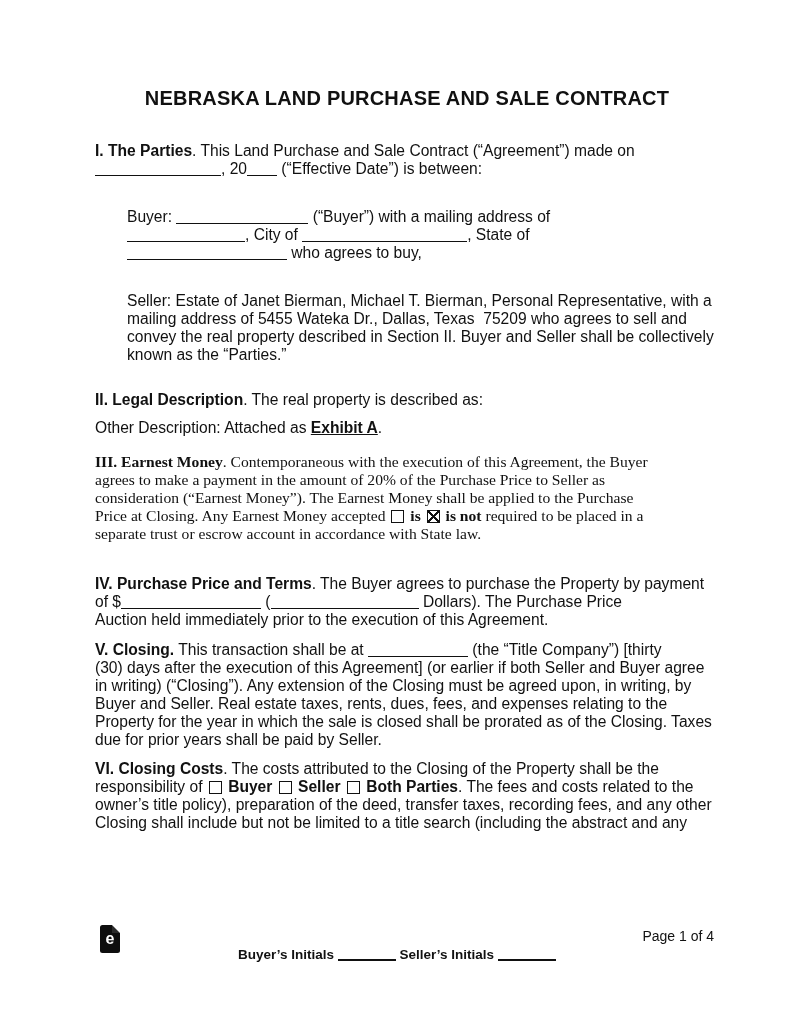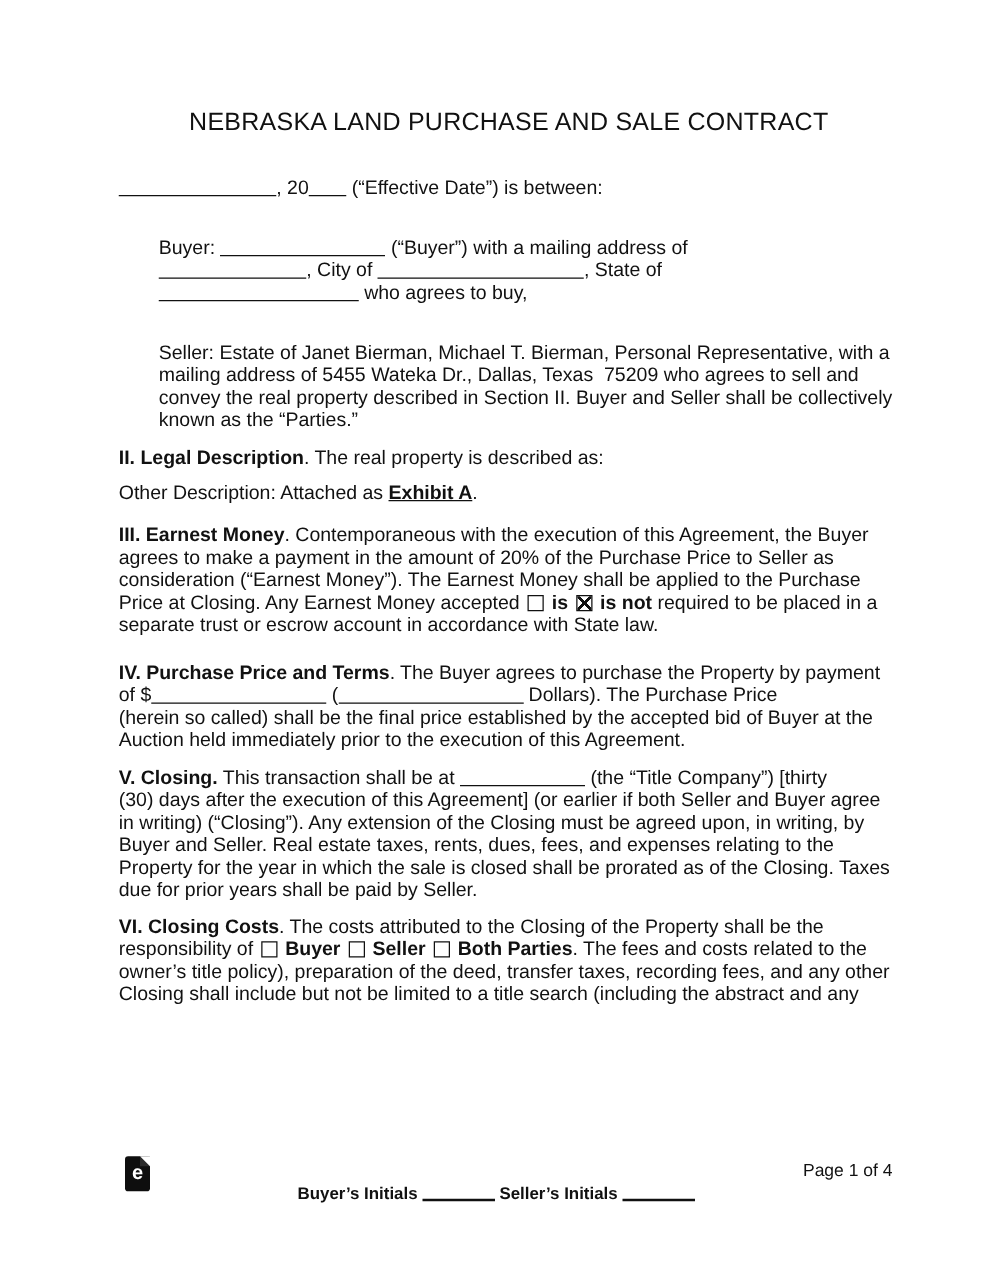--- a/index.html
+++ b/index.html
@@ -4,45 +4,45 @@
 <style>
   html,body { margin:0; padding:0; }
   body {
     width:792px; height:1024px; position:relative;
     background:#ffffff; color:#111;
     font-family:"Liberation Sans", sans-serif;
     overflow:hidden;
   }
   .doc { position:absolute; left:95px; top:86px; width:624px; }
   .title {
-    font-size:20px; line-height:24px; font-weight:normal;
+    font-size:20px; line-height:24px; font-weight:bold;
     text-align:center; margin:0 0 32px 0; letter-spacing:0.2px;
   }
   .para { margin:0 0 16px 0; }
   .line { font-size:15.6px; line-height:18px; height:18px; white-space:pre; }
   .b { font-weight:bold; }
   .u { text-decoration:underline; }
   .blank { display:inline-block; height:13px; border-bottom:1.5px solid #111; vertical-align:-2px; }
   .cb {
     display:inline-block; width:13px; height:13px; box-sizing:border-box;
     border:1.6px solid #111; vertical-align:-1.5px; margin:0 2px; background:#fff;
   }
   .cb.checked {
     background-image:
       linear-gradient(45deg,  transparent 42%, #111 42%, #111 58%, transparent 58%),
       linear-gradient(135deg, transparent 42%, #111 42%, #111 58%, transparent 58%);
   }
   
   [data-name="section-1-the-parties"]            { margin-bottom:30px; }
   [data-name="buyer-block"]                      { margin-left:32px; margin-bottom:30px; }
   [data-name="and-separator"]                    { margin-left:32px; margin-bottom:32px; }
-  [data-name="seller-block"]                     { margin-left:32px; margin-bottom:12px; }
+  [data-name="seller-block"]                     { margin-left:32px; margin-bottom:27px; }
   [data-name="section-2-legal-description"]      { margin-bottom:10px; }
   [data-name="other-description-line"]           { margin-bottom:16px; }
-  [data-name="section-3-earnest-money"]          { margin-bottom:20px; }
+  [data-name="section-3-earnest-money"]          { margin-bottom:32px;font-family:Liberation Serif, serif; }
   [data-name="section-4-purchase-price-and-terms"]{ margin-bottom:12px; }
   [data-name="section-5-closing"]                { margin-bottom:11px; }
   [data-name="section-6-closing-costs"]          { margin-bottom:0; }
 
   
   .footer { position:absolute; left:0; top:922px; width:792px; height:70px; }
   .logo {
     position:absolute; left:100px; top:3px; width:20px; height:28px;
     background:#0e0e0e; border-radius:2.5px;
   }
@@ -59,20 +59,21 @@
   .initials { position:absolute; left:238px; top:25px; font-size:13.5px; white-space:pre; }
   .initials .blank { height:11px; border-bottom-width:2px; }
 </style>
 </head>
 <body data-name="document-page">
 
 <div class="doc" data-name="document-content">
   <h1 class="title" data-name="document-title">NEBRASKA LAND PURCHASE AND SALE CONTRACT</h1>
   <div id="doc-body" data-name="document-body">
       <div class="para" data-name="section-1-the-parties">
+        <div class="line" data-name="doc-line"><span class="b" data-name="text-run">I. The Parties</span><span class="" data-name="text-run">. This Land Purchase and Sale Contract (“Agreement”) made on</span></div>
         <div class="line" data-name="doc-line"><span class="blank" data-name="agreement-date-field" style="width: 126px;"></span><span class="" data-name="text-run">, 20</span><span class="blank" data-name="agreement-year-field" style="width: 30px;"></span><span class="" data-name="text-run"> (“Effective Date”) is between:</span></div>
       </div>
       <div class="para" data-name="buyer-block">
         <div class="line" data-name="doc-line"><span class="" data-name="text-run">Buyer: </span><span class="blank" data-name="buyer-name-field" style="width: 132px;"></span><span class="" data-name="text-run"> (“Buyer”) with a mailing address of</span></div>
         <div class="line" data-name="doc-line"><span class="blank" data-name="buyer-address-field" style="width: 118px;"></span><span class="" data-name="text-run">, City of </span><span class="blank" data-name="buyer-city-field" style="width: 165px;"></span><span class="" data-name="text-run">, State of</span></div>
         <div class="line" data-name="doc-line"><span class="blank" data-name="buyer-state-field" style="width: 160px;"></span><span class="" data-name="text-run"> who agrees to buy,</span></div>
       </div>
       <div class="para" data-name="seller-block">
         <div class="line" data-name="doc-line"><span class="" data-name="text-run">Seller: Estate of Janet Bierman, Michael T. Bierman, Personal Representative, with a</span></div>
         <div class="line" data-name="doc-line"><span class="" data-name="text-run">mailing address of 5455 Wateka Dr., Dallas, Texas  75209 who agrees to sell and</span></div>
@@ -88,21 +89,20 @@
       <div class="para" data-name="section-3-earnest-money">
         <div class="line" data-name="doc-line"><span class="b" data-name="text-run">III. Earnest Money</span><span class="" data-name="text-run">. Contemporaneous with the execution of this Agreement, the Buyer</span></div>
         <div class="line" data-name="doc-line"><span class="" data-name="text-run">agrees to make a payment in the amount of 20% of the Purchase Price to Seller as</span></div>
         <div class="line" data-name="doc-line"><span class="" data-name="text-run">consideration (“Earnest Money”). The Earnest Money shall be applied to the Purchase</span></div>
         <div class="line" data-name="doc-line"><span class="" data-name="text-run">Price at Closing. Any Earnest Money accepted </span><span class="cb" data-name="earnest-money-is-checkbox"></span><span class="b" data-name="text-run"> is </span><span class="cb checked" data-name="earnest-money-is-not-checkbox"></span><span class="b" data-name="text-run"> is not</span><span class="" data-name="text-run"> required to be placed in a</span></div>
         <div class="line" data-name="doc-line"><span class="" data-name="text-run">separate trust or escrow account in accordance with State law.</span></div>
       </div>
       <div class="para" data-name="section-4-purchase-price-and-terms">
         <div class="line" data-name="doc-line"><span class="b" data-name="text-run">IV. Purchase Price and Terms</span><span class="" data-name="text-run">. The Buyer agrees to purchase the Property by payment</span></div>
         <div class="line" data-name="doc-line"><span class="" data-name="text-run">of $</span><span class="blank" data-name="purchase-price-amount-field" style="width: 140px;"></span><span class="" data-name="text-run"> (</span><span class="blank" data-name="purchase-price-words-field" style="width: 148px;"></span><span class="" data-name="text-run"> Dollars). The Purchase Price</span></div>
-        <div class="line" data-name="doc-line"><span class="" data-name="text-run">(herein so called) shall be the final price established by the accepted bid of Buyer at the</span></div>
         <div class="line" data-name="doc-line"><span class="" data-name="text-run">Auction held immediately prior to the execution of this Agreement.</span></div>
       </div>
       <div class="para" data-name="section-5-closing">
         <div class="line" data-name="doc-line"><span class="b" data-name="text-run">V. Closing.</span><span class="" data-name="text-run"> This transaction shall be at </span><span class="blank" data-name="title-company-field" style="width: 100px;"></span><span class="" data-name="text-run"> (the “Title Company”) [thirty</span></div>
         <div class="line" data-name="doc-line"><span class="" data-name="text-run">(30) days after the execution of this Agreement] (or earlier if both Seller and Buyer agree</span></div>
         <div class="line" data-name="doc-line"><span class="" data-name="text-run">in writing) (“Closing”). Any extension of the Closing must be agreed upon, in writing, by</span></div>
         <div class="line" data-name="doc-line"><span class="" data-name="text-run">Buyer and Seller. Real estate taxes, rents, dues, fees, and expenses relating to the</span></div>
         <div class="line" data-name="doc-line"><span class="" data-name="text-run">Property for the year in which the sale is closed shall be prorated as of the Closing. Taxes</span></div>
         <div class="line" data-name="doc-line"><span class="" data-name="text-run">due for prior years shall be paid by Seller.</span></div>
       </div>

